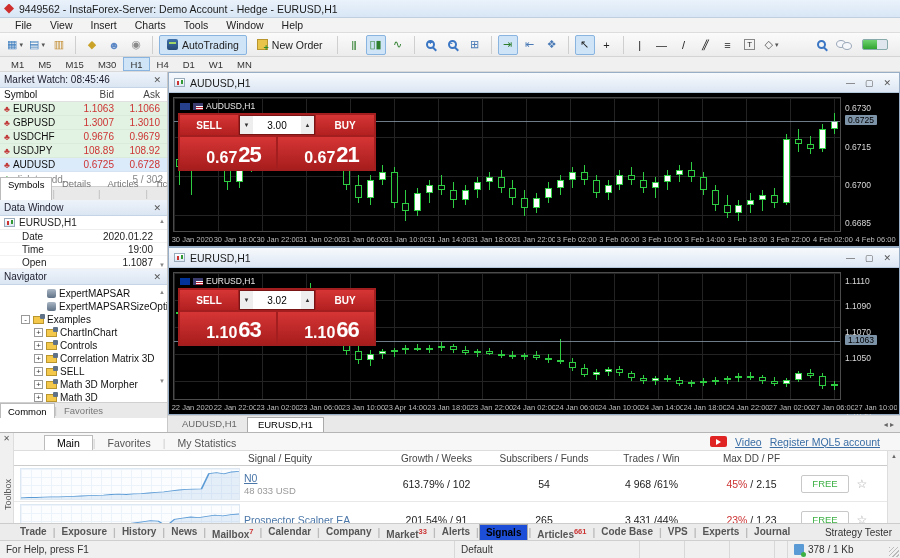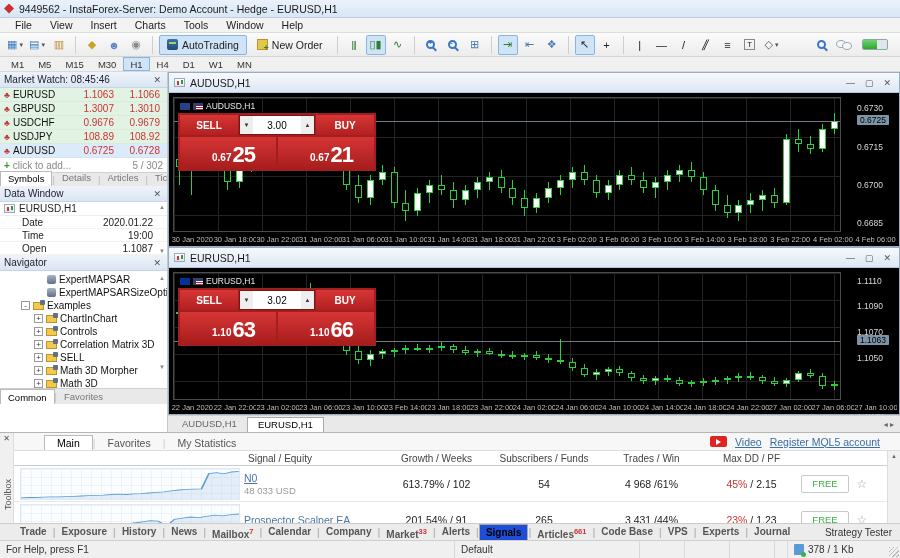--- a/index.html
+++ b/index.html
@@ -55,21 +55,21 @@
   .mw-row { height:14px; display:flex; align-items:center; font-size:10px; border-bottom:1px solid rgba(0,0,0,.03); }
   .mw-row.up { background:#e3f3e3; }
   .mw-row.sel { background:#dcebfa; }
   .mw-sym { width:72px; padding-left:4px; display:flex; align-items:center; gap:3px; color:#111; }
   .club { color:#c23b3b; font-size:9px; }
   .mw-bid,.mw-ask { width:46px; text-align:right; color:#c33; padding-right:4px; }
   #mw-foot { height:14px; display:flex; align-items:center; font-size:10px; color:#888; padding:0 4px; }
   #mw-foot .plus { color:#2e9e2e; margin-right:3px; font-weight:bold; }
   #mw-foot .cnt { margin-left:auto; }
   .ptabs { height:14px; background:#e9e9e9; border-top:1px solid #d0d0d0; display:flex; align-items:flex-end; font-size:9.5px; color:#777; }
-  .ptab { padding:0 7px; height:15px; line-height:13px; }
+  .ptab { padding:0 7px; height:23px; line-height:13px; }
   .ptab.sel { background:#fff; border:1px solid #bbb; border-bottom:none; color:#000; }
   .ptab-sep { color:#bbb; align-self:center; }
   
   .dw-sym { height:14px; display:flex; align-items:center; gap:4px; padding:0 4px; border-bottom:1px solid #eee; font-size:10px; position:relative; }
   .dw-ic { width:11px; height:9px; background:linear-gradient(#fff,#dde8f4); border:1px solid #9ab; position:relative; }
   .dw-ic:after { content:""; position:absolute; left:2px; top:2px; width:2px; height:4px; background:#c33; box-shadow:4px -1px 0 #393; }
   .dw-row { height:13px; display:flex; align-items:center; font-size:10px; border-bottom:1px solid #f2f2f2;gap:24px; }
   .dw-row b { font-weight:normal; width:70px; padding-left:22px; color:#222; }
   .dw-row i { font-style:normal; flex:1; text-align:right; padding-right:14px; color:#222; }
   .scr { position:absolute; right:2px; font-size:6px; color:#888; }
@@ -84,21 +84,21 @@
 
   
   #chartcol { position:absolute; left:168px; top:72px; width:732px; height:360px; background:#c8c8c8; }
   .cwin { position:relative; border:1px solid #98aec6; background:#000; }
   .cwin-h { height:20px; background:linear-gradient(#f7fafd,#dce6f3); border-bottom:1px solid #b5c7dd;
     display:flex; align-items:center; padding:0 5px; gap:5px; font-size:10.5px; color:#1a1a1a; }
   .cwin-ctl { margin-left:auto; display:flex; gap:10px; color:#555; font-size:9px; padding-right:3px; }
   .plot { position:absolute; left:4px; top:24px; right:58px; border:1px solid #4b4b4b; background-color:#000;
     background-image:linear-gradient(to right,#232323 1px,transparent 1px),linear-gradient(to bottom,#232323 1px,transparent 1px); }
   .axis { position:absolute; right:0; top:24px; width:54px; background:#000; font-size:8.5px; color:#d8d8d8; }
-  .axis span { position:absolute; left:12px; }
+  .axis span { position:absolute; left:0; }
   .ptag { position:absolute; left:2px; background:#7d93a8; color:#000; padding:0 3px; font-size:8.5px; border-radius:1px; }
   .taxis { position:absolute; left:0; right:0; bottom:0; height:14px; background:#000; display:flex; align-items:center;
     font-size:7.5px; color:#bdbdbd; padding:0 2px; }
   .taxis span { flex:1; text-align:center; white-space:nowrap; overflow:hidden; }
   .wick { position:absolute; width:1px; background:#2ecc40; }
   .cndl { position:absolute; width:7px; border:1px solid #2ecc40; }
   .cndl.up { background:#fff; }
   .cndl.dn { background:#050505; }
   .cpl { position:absolute; left:0; right:0; height:1px; background:#8899aa; opacity:.8; }
   .ovl-sym { position:absolute; left:6px; top:3px; display:flex; align-items:center; gap:3px; color:#e8e8e8; font-size:8.5px; }
@@ -108,21 +108,21 @@
   .twidget { position:absolute; left:4px; top:15px; width:198px; background:#a31f1f; padding:2px; z-index:5; }
   .tw-row1 { display:flex; height:20px; }
   .tw-btn { width:58px; background:linear-gradient(#d63535,#b32020); color:#fff; font-size:10px; font-weight:bold;
     display:flex; align-items:center; justify-content:center; }
   .tw-spin { flex:1; display:flex; background:#fff; border:1px solid #7a1515; margin:0 1px; }
   .tw-spin .ar { width:13px; display:flex; align-items:center; justify-content:center; font-size:6px; color:#333; background:#eee; }
   .tw-spin .val { flex:1; display:flex; align-items:center; justify-content:center; font-size:10px; color:#000; }
   .tw-row2 { display:flex; gap:2px; margin-top:2px; }
   .tw-price { flex:1; height:32px; background:linear-gradient(#d63535,#a81d1d); color:#fff; display:flex;
     align-items:flex-end; justify-content:center; padding-bottom:3px; gap:1px; }
-  .tw-price .sm { font-size:10px; font-weight:bold; line-height:16px;margin-left:11px; }
+  .tw-price .sm { font-size:16px; font-weight:bold; line-height:16px;margin-left:11px; }
   .tw-price .bg { font-size:22px; font-weight:bold; line-height:22px; letter-spacing:-1px; }
   #chart-tabs { position:absolute; left:0; bottom:0; width:732px; height:17px; background:#e9e9e9; border-top:1px solid #cfcfcf;
     display:flex; align-items:flex-end; padding-left:4px; font-size:9.5px; color:#666; }
   .ctab { padding:1px 10px; height:15px; }
   .ctab.sel { background:#fff; border:1px solid #aaa; border-bottom:none; color:#000; }
   #ctab-arrows { margin-left:auto; padding-right:6px; color:#666; font-size:8px; align-self:center; }
 
   
   #toolbox { position:absolute; left:0; top:432px; width:900px; height:108px; background:#fff; border-top:1px solid #b5b5b5; }
   #tbx-side { position:absolute; left:0; top:0; width:14px; height:91px; background:#f0f0f0; border-right:1px solid #ddd; }
@@ -308,20 +308,25 @@
     <span class="tf">MN</span>
   </div>
 
 <div id="leftcol">
 
   <div>
     <div class="panel-h">
       <span>Market Watch: 08:45:46</span>
       <span class="x">✕</span>
     </div>
+    <div id="mw-cols">
+        <span class="mw-sym">Symbol</span>
+        <span class="mw-bid" style="color: rgb(68, 68, 68);">Bid</span>
+        <span class="mw-ask" style="color: rgb(68, 68, 68);">Ask</span>
+      </div>
     <div id="mw-rows">
         <div class="mw-row up">
           <span class="mw-sym">
             <span class="club">♣</span>
             <span>EURUSD</span>
           </span>
           <span class="mw-bid">1.1063</span>
           <span class="mw-ask">1.1066</span>
         </div>
         <div class="mw-row up">
@@ -799,21 +804,21 @@
         <span style="top: 80.8571px;">1.1050</span>
         <span style="top: 106.571px; margin-top: 30px;">1.1030</span>
         <span class="ptag" style="top: 63.1429px;">1.1063</span>
       </div>
     <div class="taxis" id="taxis1">
         <span>22 Jan 2020</span>
         <span>22 Jan 22:00</span>
         <span>23 Jan 02:00</span>
         <span>23 Jan 06:00</span>
         <span>23 Jan 10:00</span>
-        <span>23 Feb 14:00</span>
+        <span>23 Apr 14:00</span>
         <span>23 Jan 18:00</span>
         <span>23 Jan 22:00</span>
         <span>24 Jan 02:00</span>
         <span>24 Jan 06:00</span>
         <span>24 Jan 10:00</span>
         <span>24 Jan 14:00</span>
         <span>24 Jan 18:00</span>
         <span>24 Jan 22:00</span>
         <span>27 Jan 02:00</span>
         <span>27 Jan 06:00</span>

